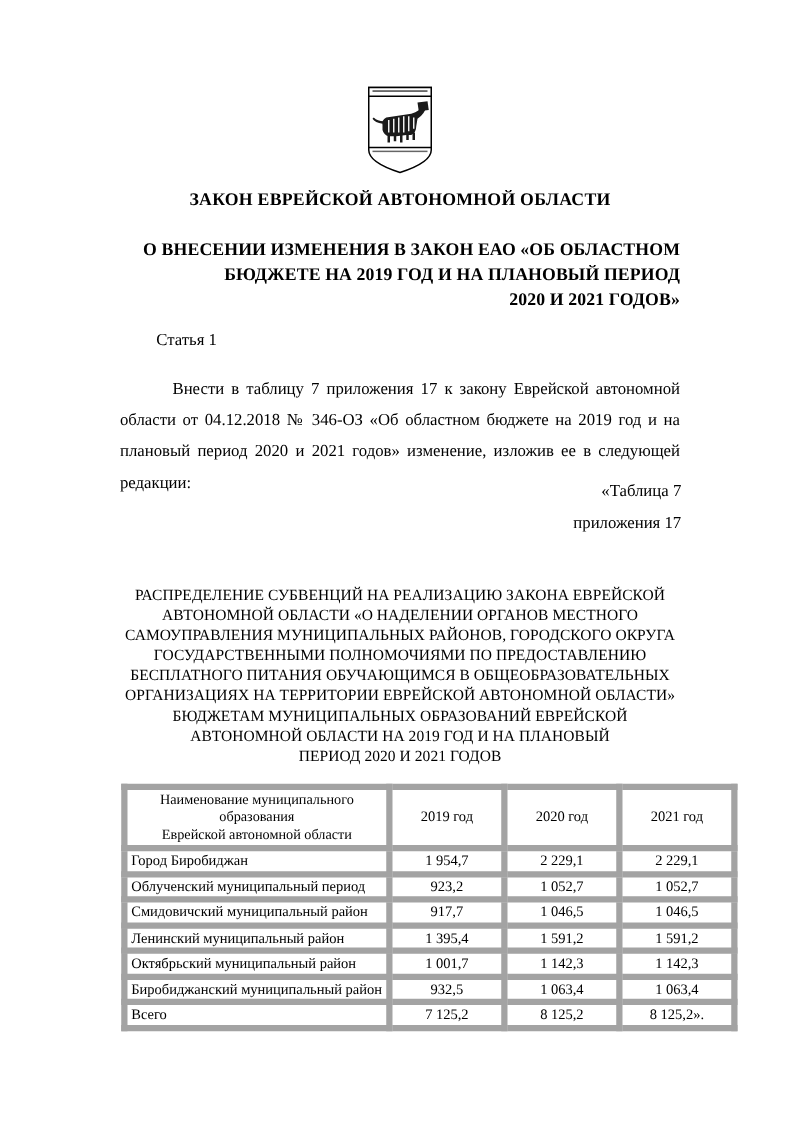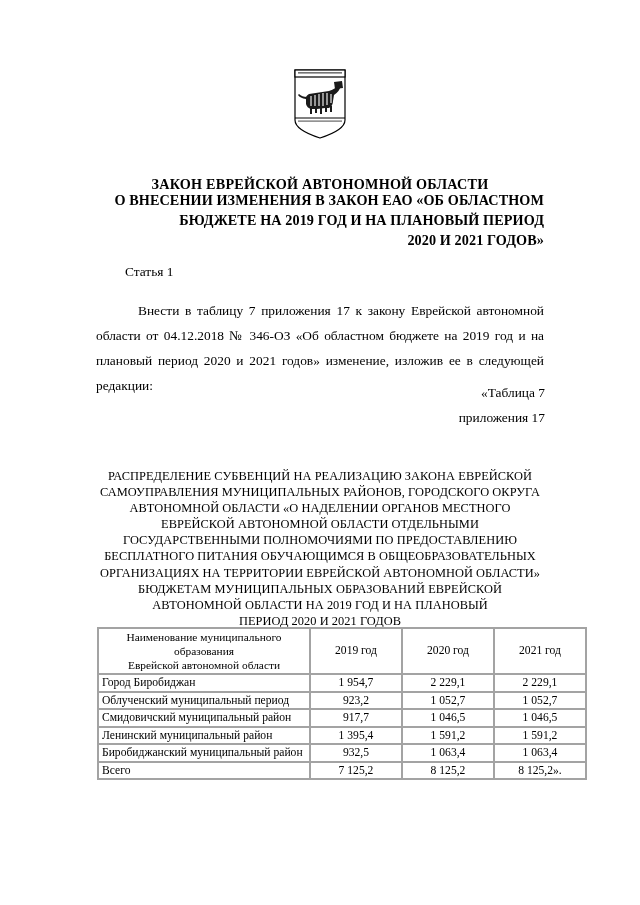--- a/index.html
+++ b/index.html
@@ -35,21 +35,20 @@
   
   .law-title {
     position: absolute;
     top: 152px;
     left: 0;
     width: 640px;
     text-align: center;
     font-weight: bold;
     font-size: 14.2px;
     letter-spacing: 0.2px;
-    margin-top: 24px;
   }
   .act-title {
     position: absolute;
     top: 190px;
     left: 64px;
     width: 480px;
     text-align: right;
     font-weight: bold;
     font-size: 14.2px;
     line-height: 20px;
@@ -115,21 +114,21 @@
     position: absolute;
     top: 627px;
     left: 97px;
     width: 488px;
     border-collapse: collapse;
     font-size: 11.6px;
     table-layout: fixed;
   }
   .budget-table th,
   .budget-table td {
-    border: 2px solid #a3a3a3;
+    border: 5px solid #a3a3a3;
     padding: 0;
     font-weight: normal;
     vertical-align: middle;
   }
   .budget-table thead th {
     text-align: center;
     height: 34px;
     line-height: 14px;
     padding: 1px 3px;
   }
@@ -207,23 +206,22 @@
 
   <div class="body-para">Внести в таблицу 7 приложения 17 к закону Еврейской автономной области от 04.12.2018 № 346-ОЗ «Об областном бюджете на 2019 год и на плановый период 2020 и 2021 годов» изменение, изложив ее в следующей редакции:</div>
 
   <div class="table-ref">
     <div>«Таблица 7</div>
     <div>приложения 17</div>
   </div>
 
   <div class="dist-heading">
     <div>РАСПРЕДЕЛЕНИЕ СУБВЕНЦИЙ НА РЕАЛИЗАЦИЮ ЗАКОНА ЕВРЕЙСКОЙ</div>
+    <div>АВТОНОМНОЙ ОБЛАСТИ «О НАДЕЛЕНИИ ОРГАНОВ МЕСТНОГО</div>
     <div>САМОУПРАВЛЕНИЯ МУНИЦИПАЛЬНЫХ РАЙОНОВ, ГОРОДСКОГО ОКРУГА</div>
-    <div>АВТОНОМНОЙ ОБЛАСТИ «О НАДЕЛЕНИИ ОРГАНОВ МЕСТНОГО</div>
-    <div>ЕВРЕЙСКОЙ АВТОНОМНОЙ ОБЛАСТИ ОТДЕЛЬНЫМИ</div>
     <div>ГОСУДАРСТВЕННЫМИ ПОЛНОМОЧИЯМИ ПО ПРЕДОСТАВЛЕНИЮ</div>
     <div>БЕСПЛАТНОГО ПИТАНИЯ ОБУЧАЮЩИМСЯ В ОБЩЕОБРАЗОВАТЕЛЬНЫХ</div>
     <div>ОРГАНИЗАЦИЯХ НА ТЕРРИТОРИИ ЕВРЕЙСКОЙ АВТОНОМНОЙ ОБЛАСТИ»</div>
     <div>БЮДЖЕТАМ МУНИЦИПАЛЬНЫХ ОБРАЗОВАНИЙ ЕВРЕЙСКОЙ</div>
     <div>АВТОНОМНОЙ ОБЛАСТИ НА 2019 ГОД И НА ПЛАНОВЫЙ</div>
     <div>ПЕРИОД 2020 И 2021 ГОДОВ</div>
   </div>
 
 
   <table class="budget-table">
@@ -263,20 +261,26 @@
         <td class="num-cell">1 046,5</td>
         <td class="num-cell">1 046,5</td>
       </tr>
       <tr>
         <td class="name-cell">Ленинский муниципальный район</td>
         <td class="num-cell">1 395,4</td>
         <td class="num-cell">1 591,2</td>
         <td class="num-cell">1 591,2</td>
       </tr>
       <tr>
+        <td class="name-cell">Октябрьский муниципальный район</td>
+        <td class="num-cell">1 001,7</td>
+        <td class="num-cell">1 142,3</td>
+        <td class="num-cell">1 142,3</td>
+      </tr>
+      <tr>
         <td class="name-cell">Биробиджанский муниципальный район</td>
         <td class="num-cell">932,5</td>
         <td class="num-cell">1 063,4</td>
         <td class="num-cell">1 063,4</td>
       </tr>
       <tr>
         <td class="name-cell">Всего</td>
         <td class="num-cell">7 125,2</td>
         <td class="num-cell">8 125,2</td>
         <td class="num-cell">8 125,2».</td>

